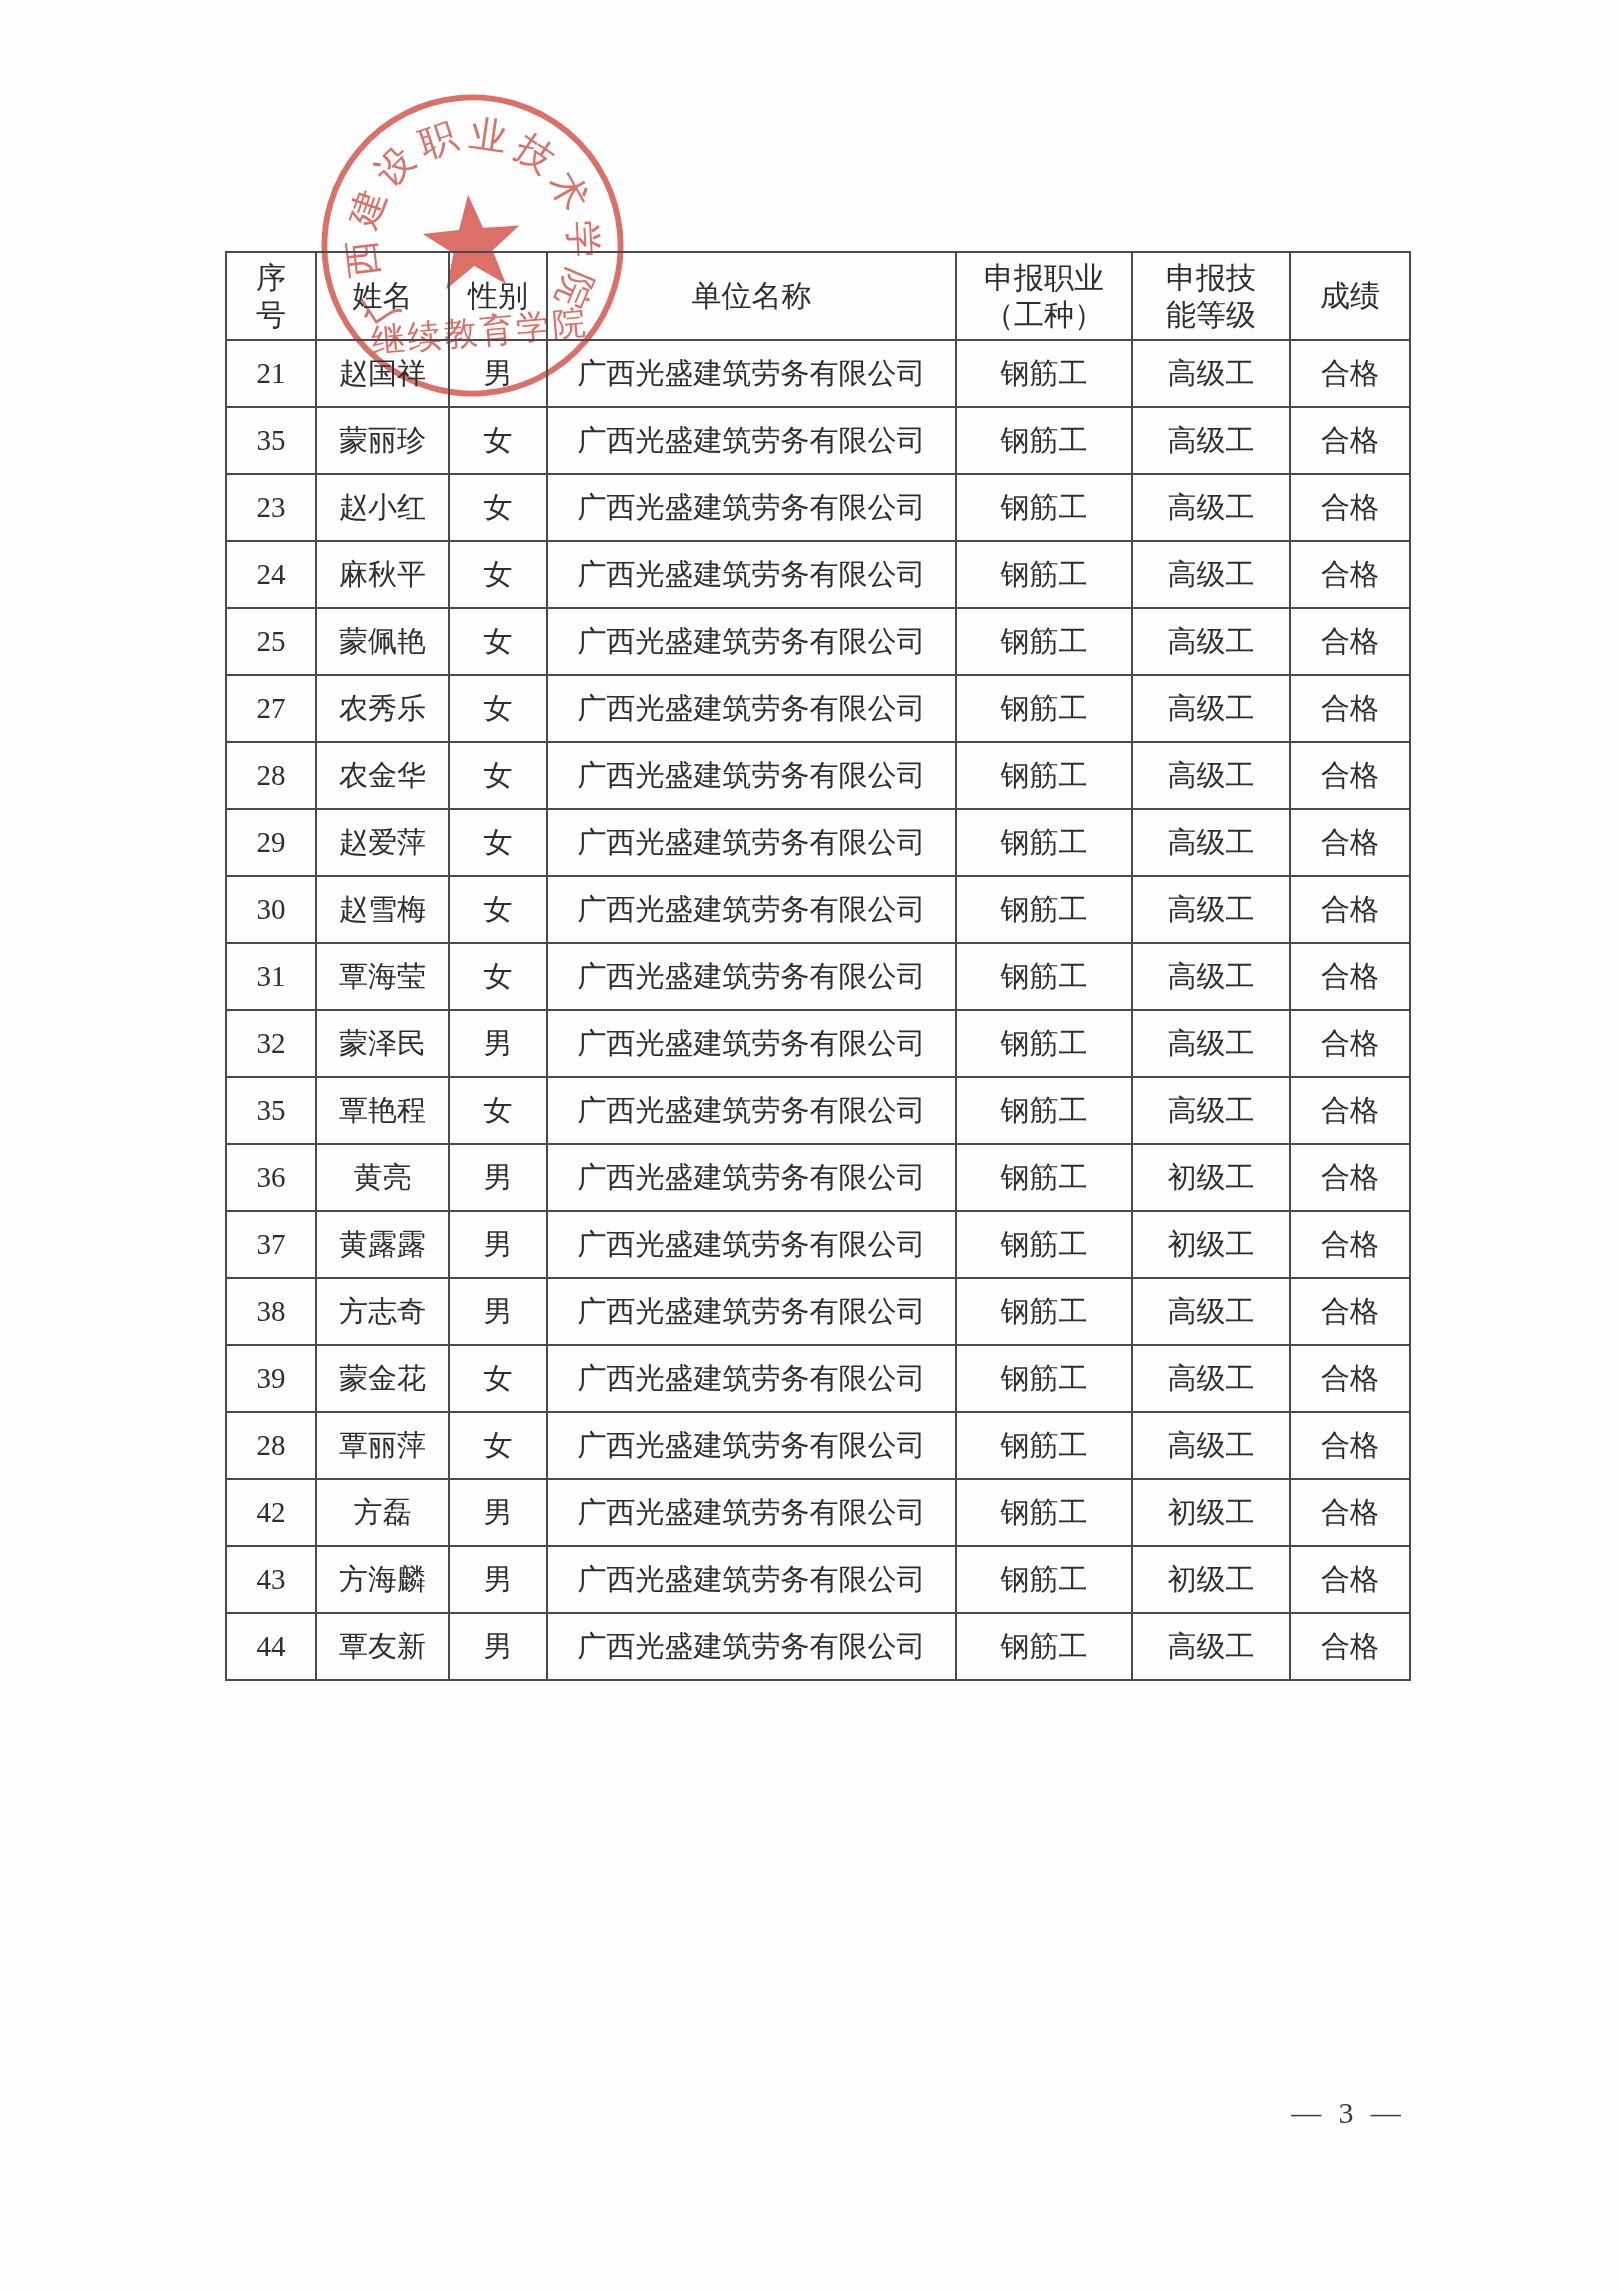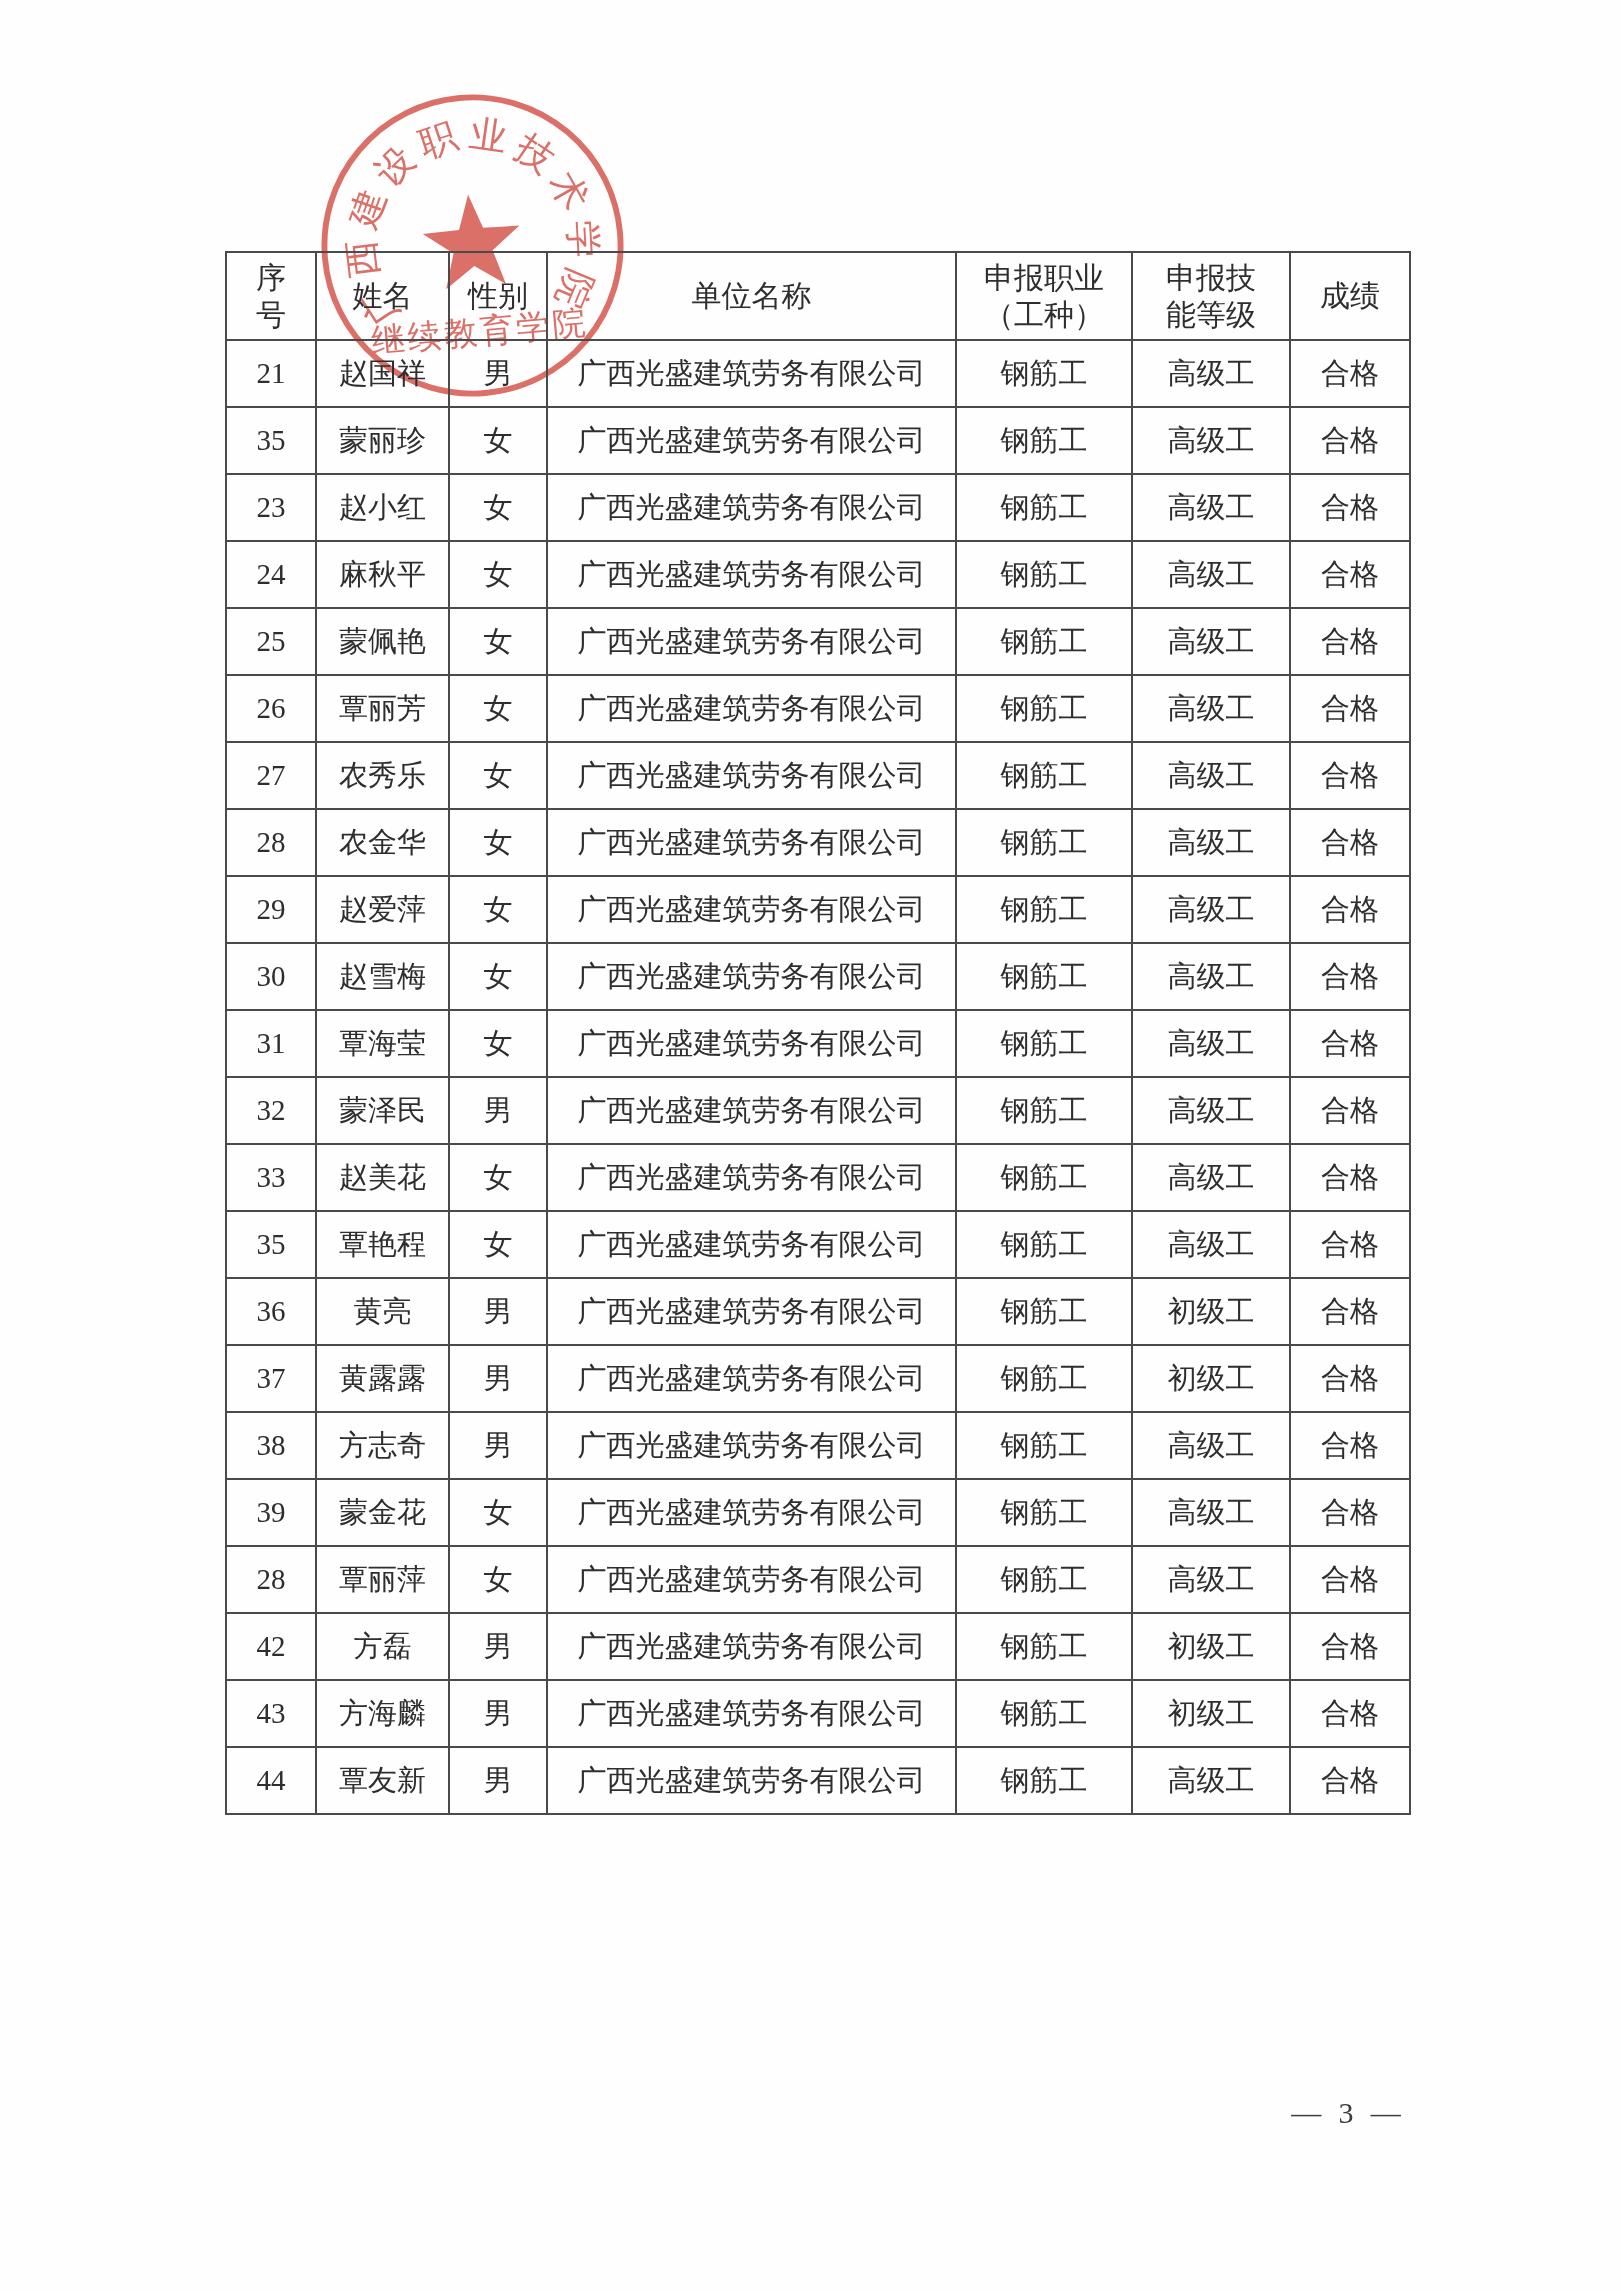--- a/index.html
+++ b/index.html
@@ -143,29 +143,20 @@
         <tr>
           <td>25</td>
           <td>蒙佩艳</td>
           <td>女</td>
           <td>广西光盛建筑劳务有限公司</td>
           <td>钢筋工</td>
           <td>高级工</td>
           <td>合格</td>
         </tr>
         <tr>
-          <td>26</td>
-          <td>覃丽芳</td>
-          <td>女</td>
-          <td>广西光盛建筑劳务有限公司</td>
-          <td>钢筋工</td>
-          <td>高级工</td>
-          <td>合格</td>
-        </tr>
-        <tr>
           <td>27</td>
           <td>农秀乐</td>
           <td>女</td>
           <td>广西光盛建筑劳务有限公司</td>
           <td>钢筋工</td>
           <td>高级工</td>
           <td>合格</td>
         </tr>
         <tr>
           <td>28</td>
@@ -206,29 +197,20 @@
         <tr>
           <td>32</td>
           <td>蒙泽民</td>
           <td>男</td>
           <td>广西光盛建筑劳务有限公司</td>
           <td>钢筋工</td>
           <td>高级工</td>
           <td>合格</td>
         </tr>
         <tr>
-          <td>33</td>
-          <td>赵美花</td>
-          <td>女</td>
-          <td>广西光盛建筑劳务有限公司</td>
-          <td>钢筋工</td>
-          <td>高级工</td>
-          <td>合格</td>
-        </tr>
-        <tr>
           <td>35</td>
           <td>覃艳程</td>
           <td>女</td>
           <td>广西光盛建筑劳务有限公司</td>
           <td>钢筋工</td>
           <td>高级工</td>
           <td>合格</td>
         </tr>
         <tr>
           <td>36</td>

